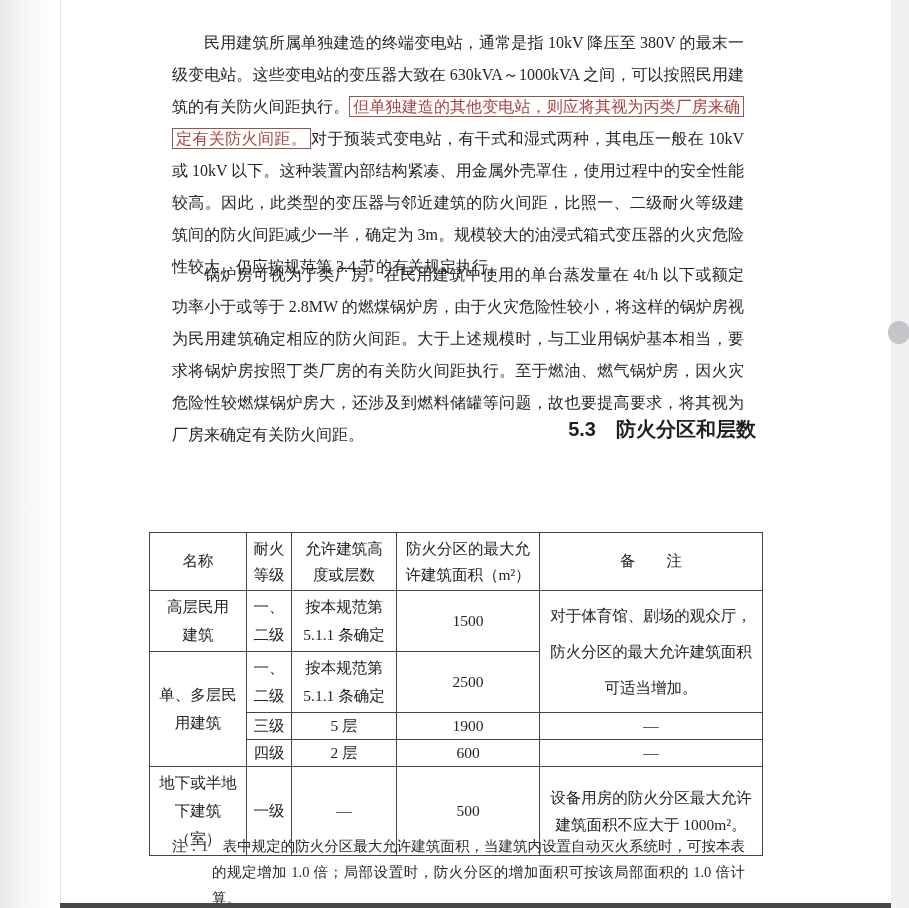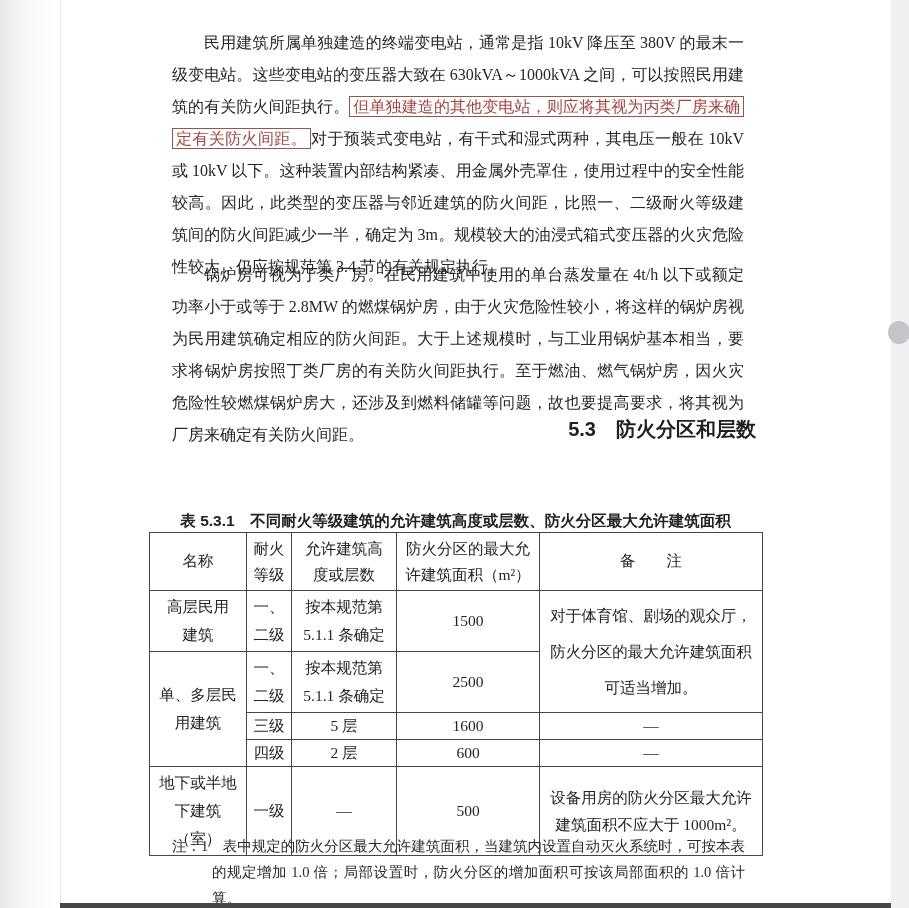--- a/index.html
+++ b/index.html
@@ -58,21 +58,20 @@
   <div class="page"></div>
   <div class="gutter"></div>
 
   <p class="para" id="para1"><span>民用建筑所属单独建造的终端变电站，通常是指 10kV 降压至 380V 的最末一级变电站。这些变电站的变压器大致在 630kVA～1000kVA 之间，可以按照民用建筑的有关防火间距执行。</span><span class="red-box">但单独建造的其他变电站，则应将其视为丙类厂房来确定有关防火间距。</span><span>对于预装式变电站，有干式和湿式两种，其电压一般在 10kV 或 10kV 以下。这种装置内部结构紧凑、用金属外壳罩住，使用过程中的安全性能较高。因此，此类型的变压器与邻近建筑的防火间距，比照一、二级耐火等级建筑间的防火间距减少一半，确定为 3m。规模较大的油浸式箱式变压器的火灾危险性较大，仍应按规范第 3.4 节的有关规定执行。</span></p>
 
   <p class="para" id="para2">锅炉房可视为丁类厂房。在民用建筑中使用的单台蒸发量在 4t/h 以下或额定功率小于或等于 2.8MW 的燃煤锅炉房，由于火灾危险性较小，将这样的锅炉房视为民用建筑确定相应的防火间距。大于上述规模时，与工业用锅炉基本相当，要求将锅炉房按照丁类厂房的有关防火间距执行。至于燃油、燃气锅炉房，因火灾危险性较燃煤锅炉房大，还涉及到燃料储罐等问题，故也要提高要求，将其视为厂房来确定有关防火间距。</p>
 
   <div class="section-heading">5.3　防火分区和层数</div>
 
 
-  <div class="tbl-caption">表 5.3.1　不同耐火等级建筑的允许建筑高度或层数、防火分区最大允许建筑面积</div>
 
   <table class="tbl">
     <colgroup>
       <col style="width:97px">
         <col style="width:45px">
         <col style="width:105px">
       <col style="width:143px">
         <col style="width:223px">
     </colgroup>
     <tbody>
@@ -101,21 +100,21 @@
 用建筑</td>
         <td class="pre lh28">一、
 二级</td>
         <td class="pre lh28">按本规范第
 5.1.1 条确定</td>
         <td class="num">2500</td>
       </tr>
       <tr class="r-3">
         <td>三级</td>
         <td>5 层</td>
-        <td class="num">1600</td>
+        <td class="num">1900</td>
         <td>—</td>
       </tr>
       <tr class="r-4">
         <td>四级</td>
         <td>2 层</td>
         <td class="num">600</td>
         <td>—</td>
       </tr>
       <tr class="r-5">
         <td class="pre lh28">地下或半地

